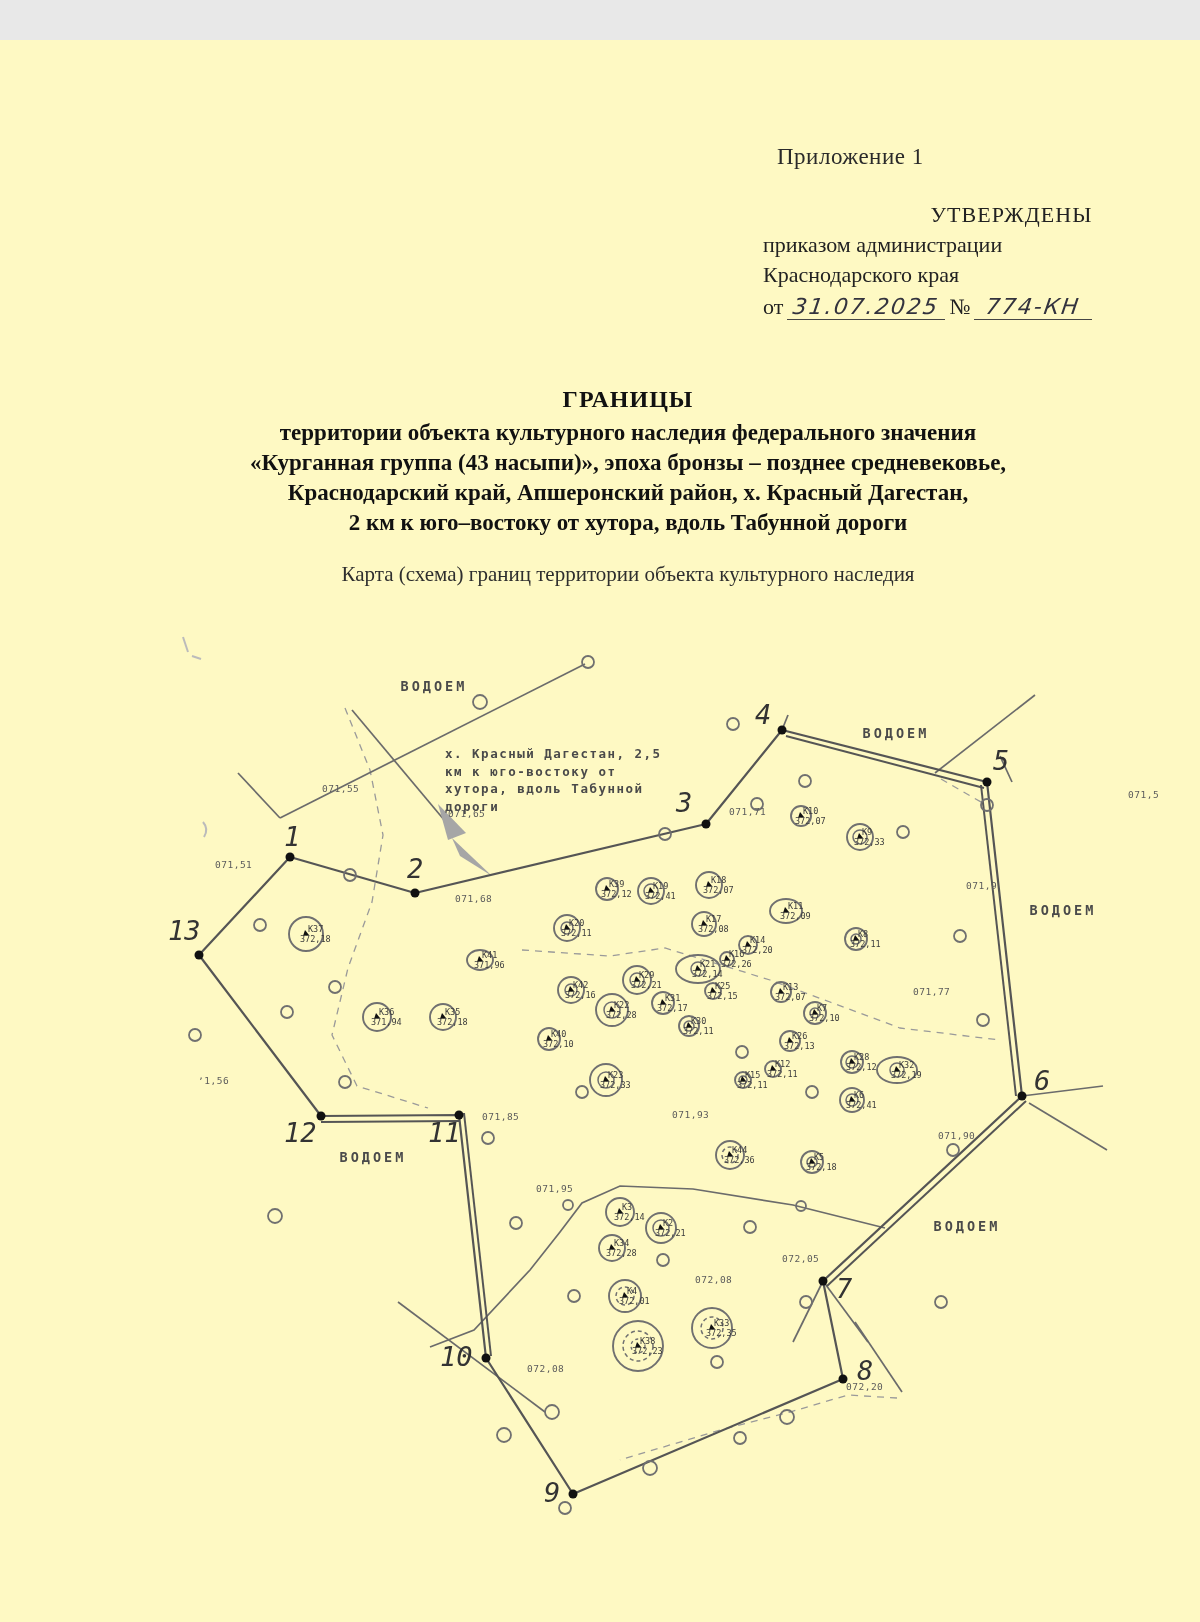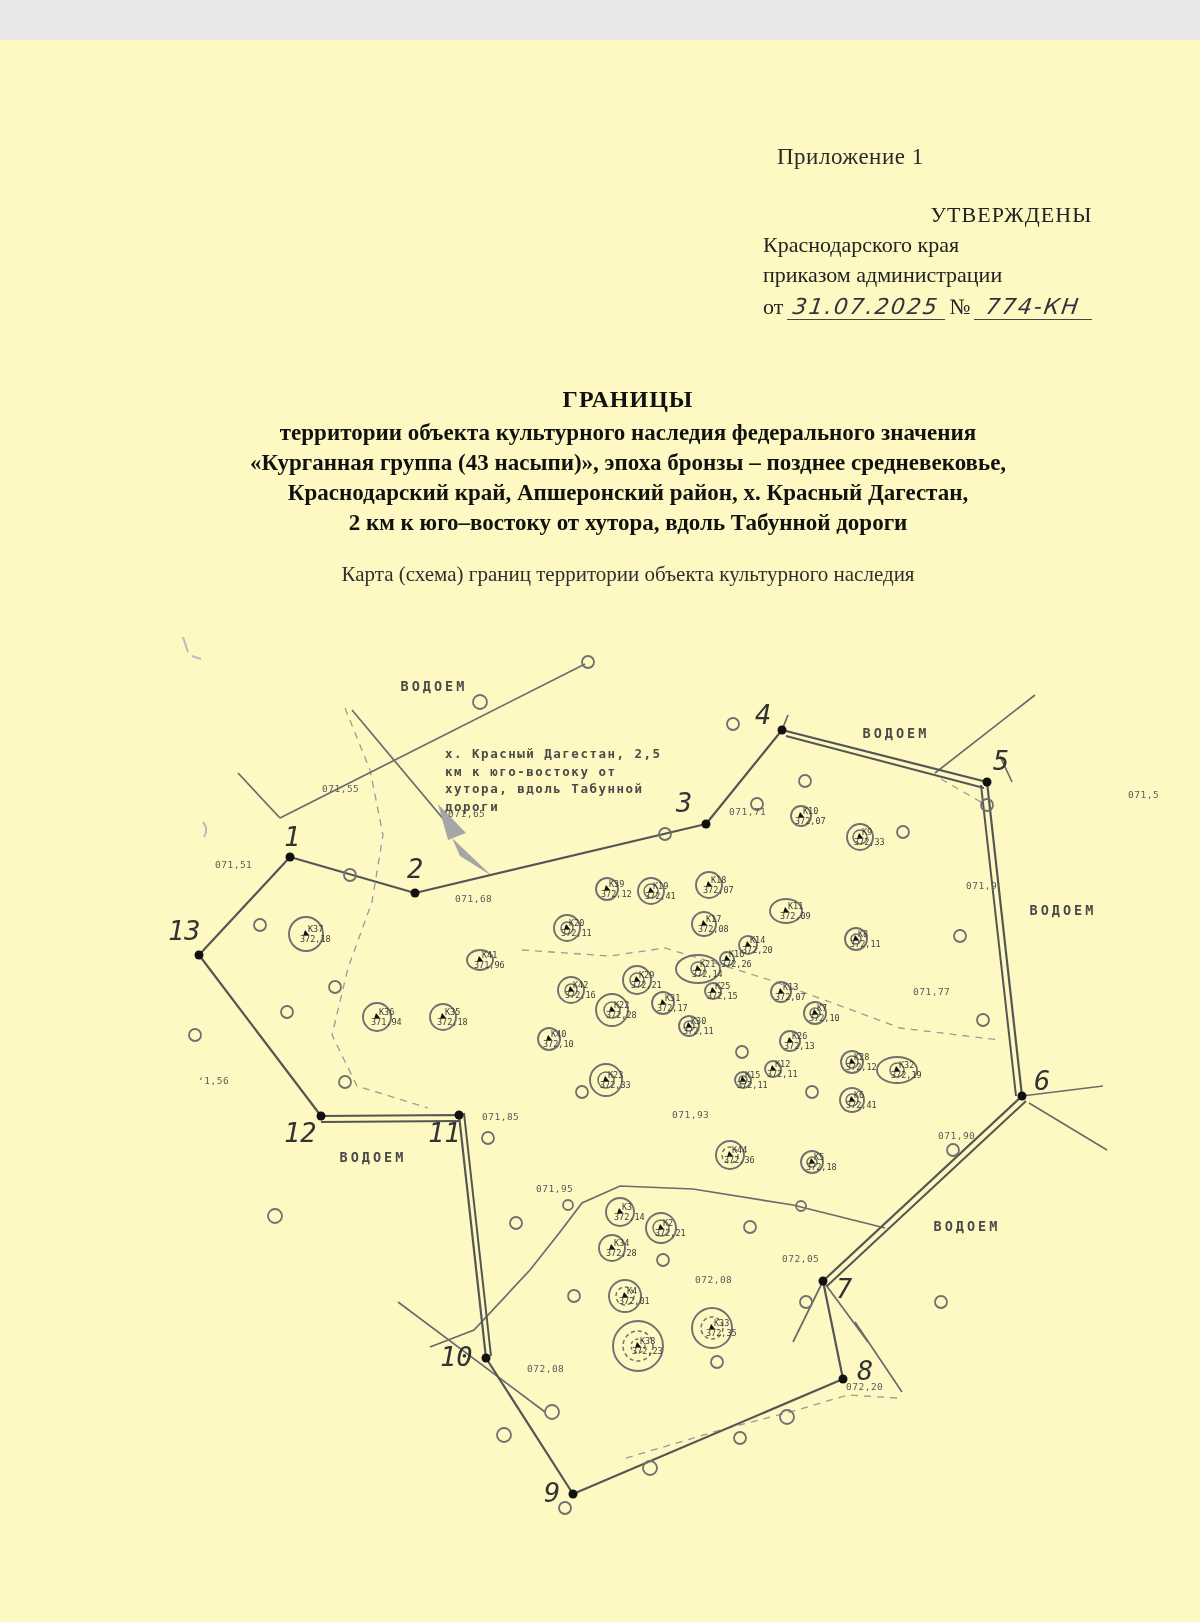--- a/index.html
+++ b/index.html
@@ -25,22 +25,22 @@
 </style>
 </head>
 <body>
 
 <div class="page noselect">
 
   <div class="hdr-annex">Приложение 1</div>
 
   <div class="hdr-block">
     <div class="hdr-approved">УТВЕРЖДЕНЫ</div>
+    <div>приказом администрации</div>
     <div>Краснодарского края</div>
-    <div>приказом администрации</div>
     <div class="from-line">
       <span>от</span><span class="blank blank-date"><span class="hand">31.07.2025</span></span><span>№</span><span class="blank blank-num"><span class="hand">774-КН</span></span>
     </div>
   </div>
 
   <div class="title-block">
     <div class="title-main">ГРАНИЦЫ</div>
     <div>территории объекта культурного наследия федерального значения</div>
     <div>«Курганная группа (43 насыпи)», эпоха бронзы – позднее средневековье,</div>
     <div>Краснодарский край, Апшеронский район, х. Красный Дагестан,</div>

